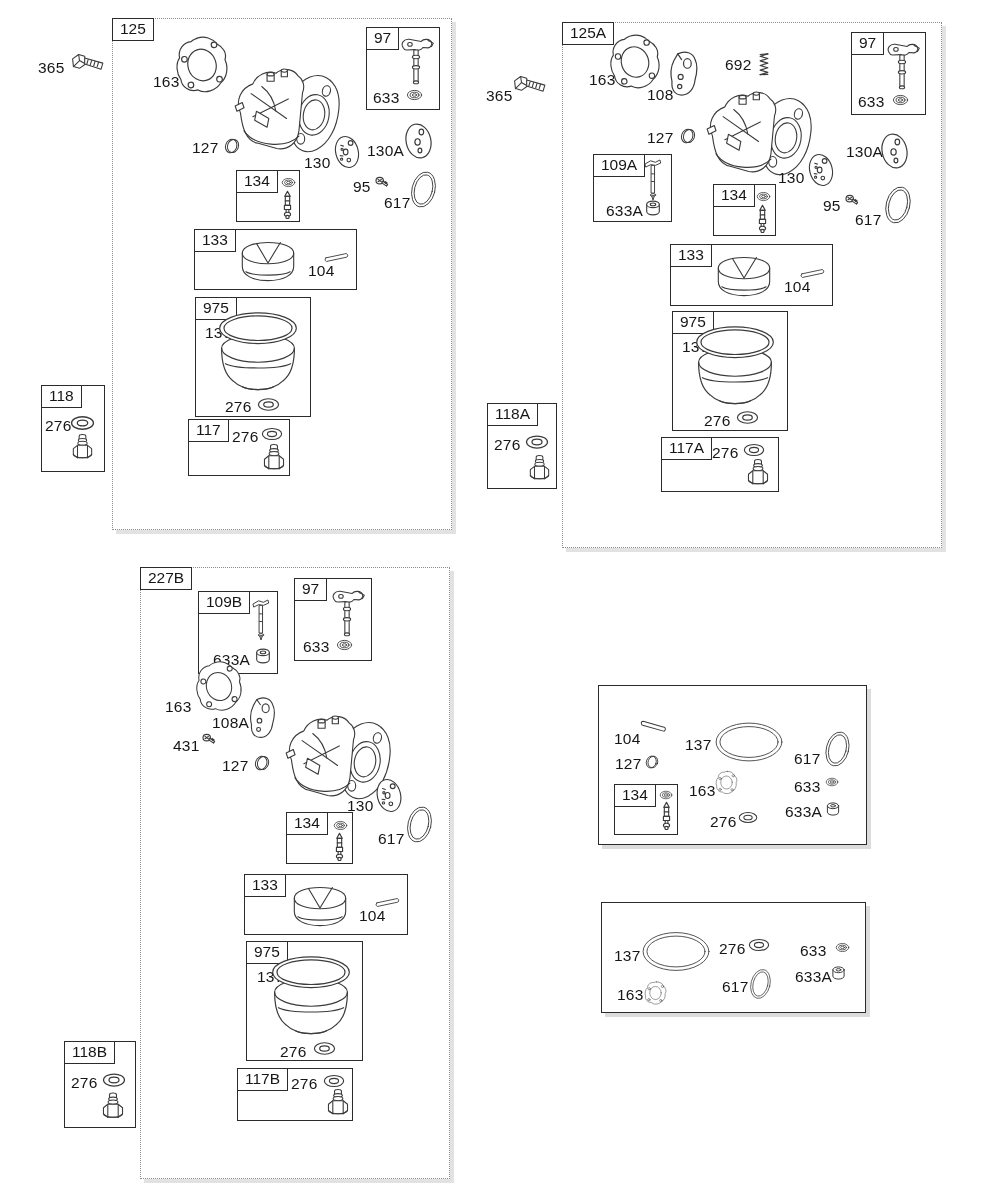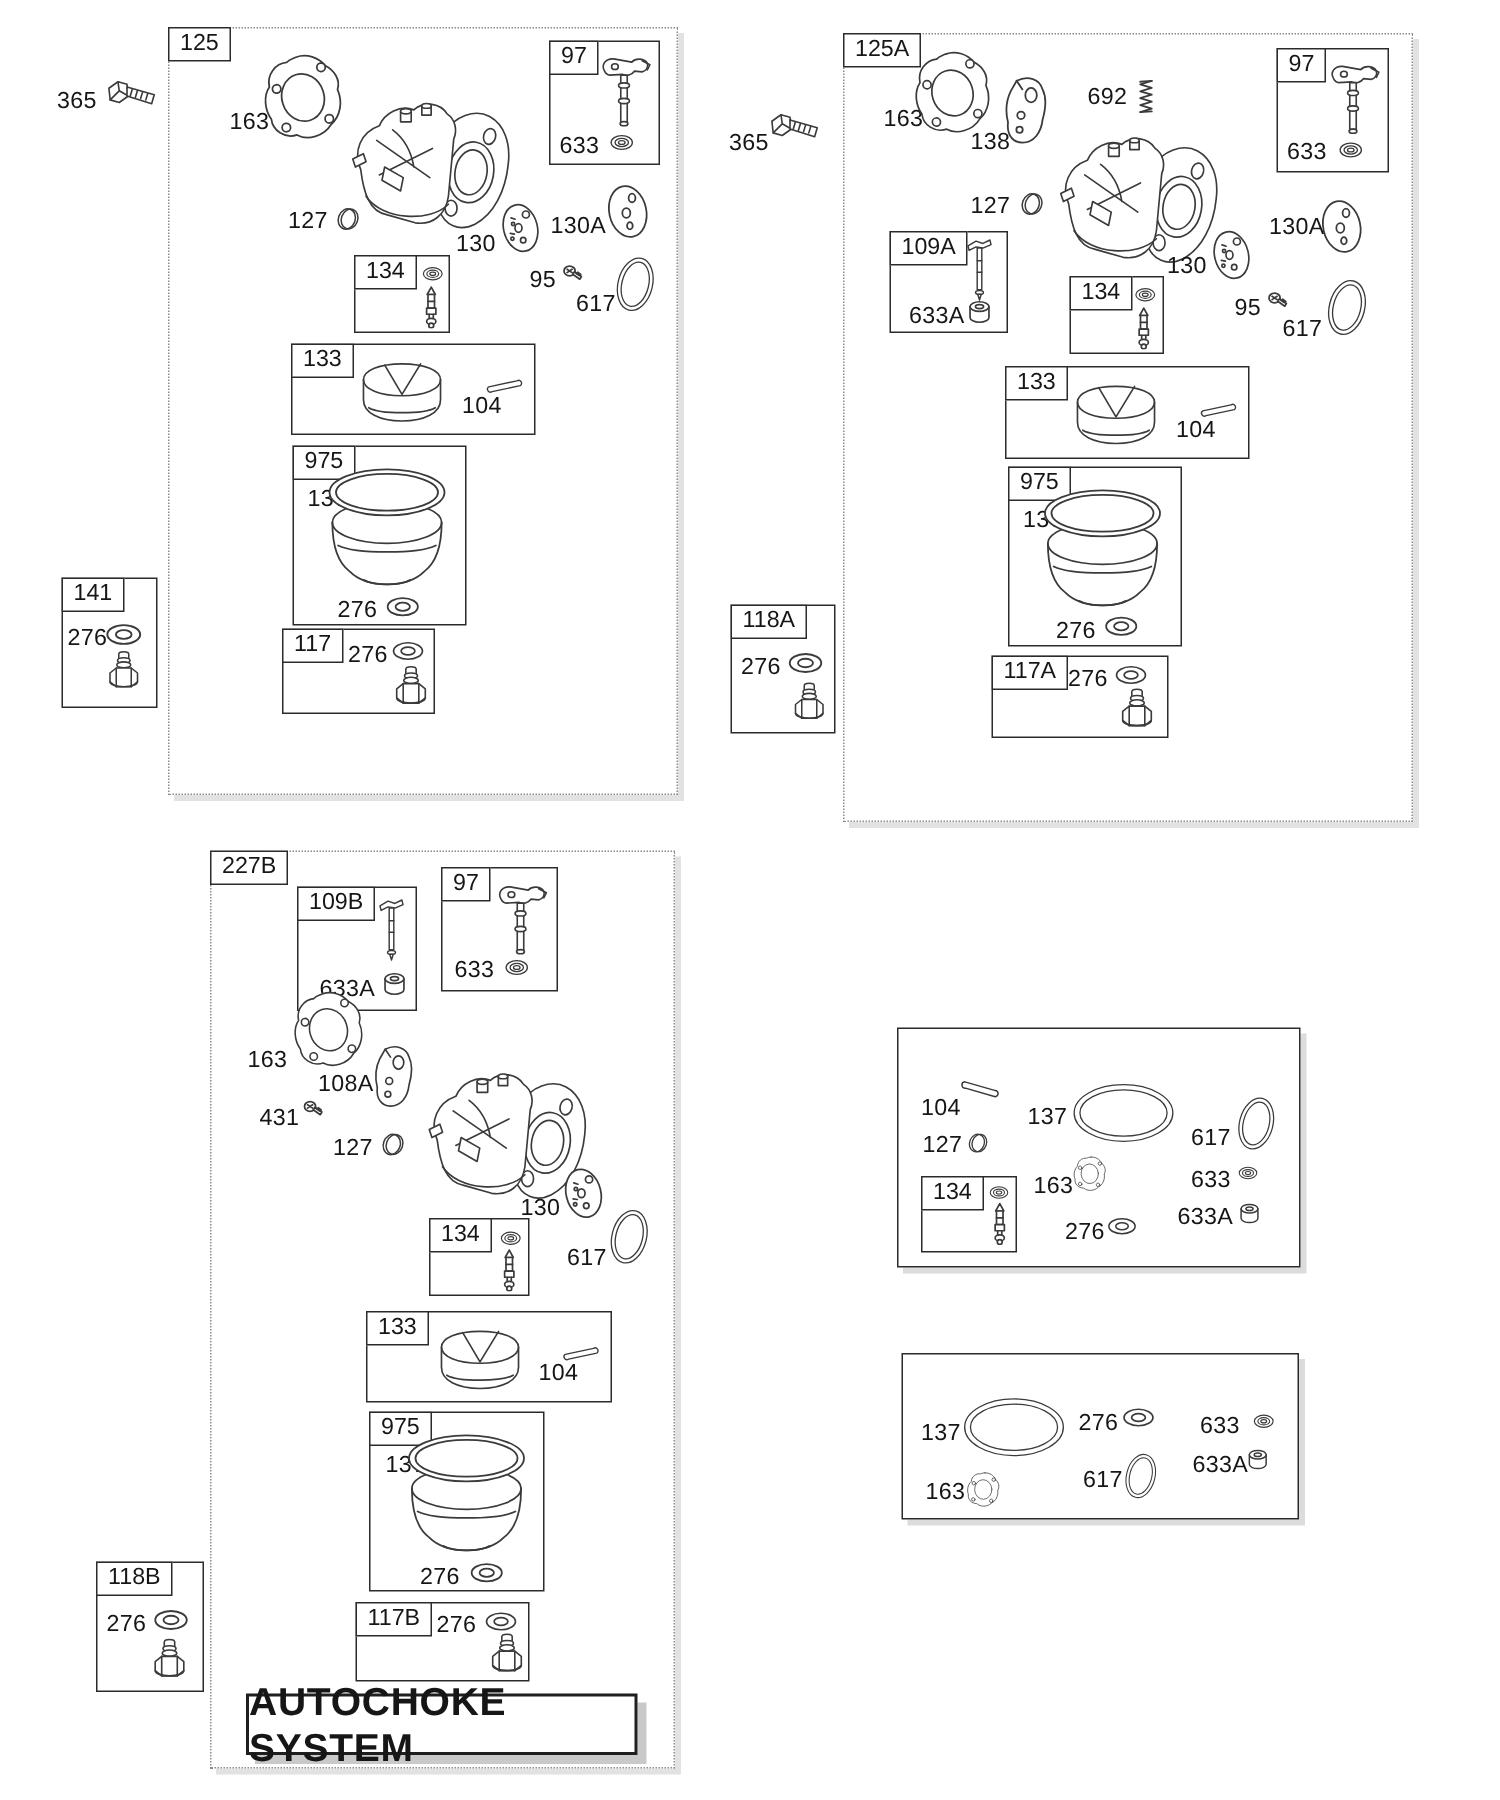--- a/index.html
+++ b/index.html
@@ -168,21 +168,21 @@
 <div class="stage">
 
   <span class="pn" style="left:38px;top:60px">365</span>
   <div class="icon" style="left:70px;top:50px;width:38px;height:28px">
       <svg>
         <use href="#s-bolt"></use>
       </svg>
     </div>
 
   <div class="sbox" style="left:41px;top:385px;width:62px;height:85px">
-    <span class="tag">141</span>
+    <span class="tag">118</span>
     <span class="pn" style="left:3px;top:32px">276</span>
     <div class="icon" style="left:28px;top:29px;width:25px;height:16px">
         <svg>
           <use href="#s-washer"></use>
         </svg>
       </div>
     <div class="icon" style="left:28px;top:47px;width:25px;height:28px">
         <svg>
           <use href="#s-bowlnut"></use>
         </svg>
@@ -342,21 +342,21 @@
   <div class="box" style="left:562px;top:22px;width:378px;height:524px">
     <span class="tag">125A</span>
 
     <span class="pn" style="left:26px;top:49px">163</span>
     <div class="icon" style="left:44px;top:10px;width:56px;height:58px;transform:rotate(-6deg)">
         <svg>
           <use href="#s-gasket"></use>
         </svg>
       </div>
 
-    <span class="pn" style="left:84px;top:64px">138</span>
+    <span class="pn" style="left:84px;top:64px">108</span>
     <div class="icon" style="left:105px;top:27px;width:33px;height:48px">
         <svg>
           <use href="#s-plate"></use>
         </svg>
       </div>
 
     <span class="pn" style="left:162px;top:34px">692</span>
     <div class="icon" style="left:194px;top:29px;width:14px;height:25px">
         <svg>
           <use href="#s-spring"></use>
@@ -645,23 +645,20 @@
             <use href="#s-washer"></use>
           </svg>
         </div>
       <div class="icon" style="left:87px;top:19px;width:26px;height:29px">
           <svg>
             <use href="#s-bowlnut"></use>
           </svg>
         </div>
     </div>
 
-    <div class="titlebox" style="left:23px;top:561px;width:257px;height:37px;font-size:26px">
-        <span>AUTOCHOKE SYSTEM</span>
-      </div>
   </div>
 
   <div class="kitbox" style="left:598px;top:685px;width:267px;height:158px">
 
     <span class="pn" style="left:15px;top:45px">104</span>
     <div class="icon" style="left:40px;top:32px;width:28px;height:16px;transform:rotate(28deg)">
         <svg>
           <use href="#s-pin"></use>
         </svg>
       </div>

